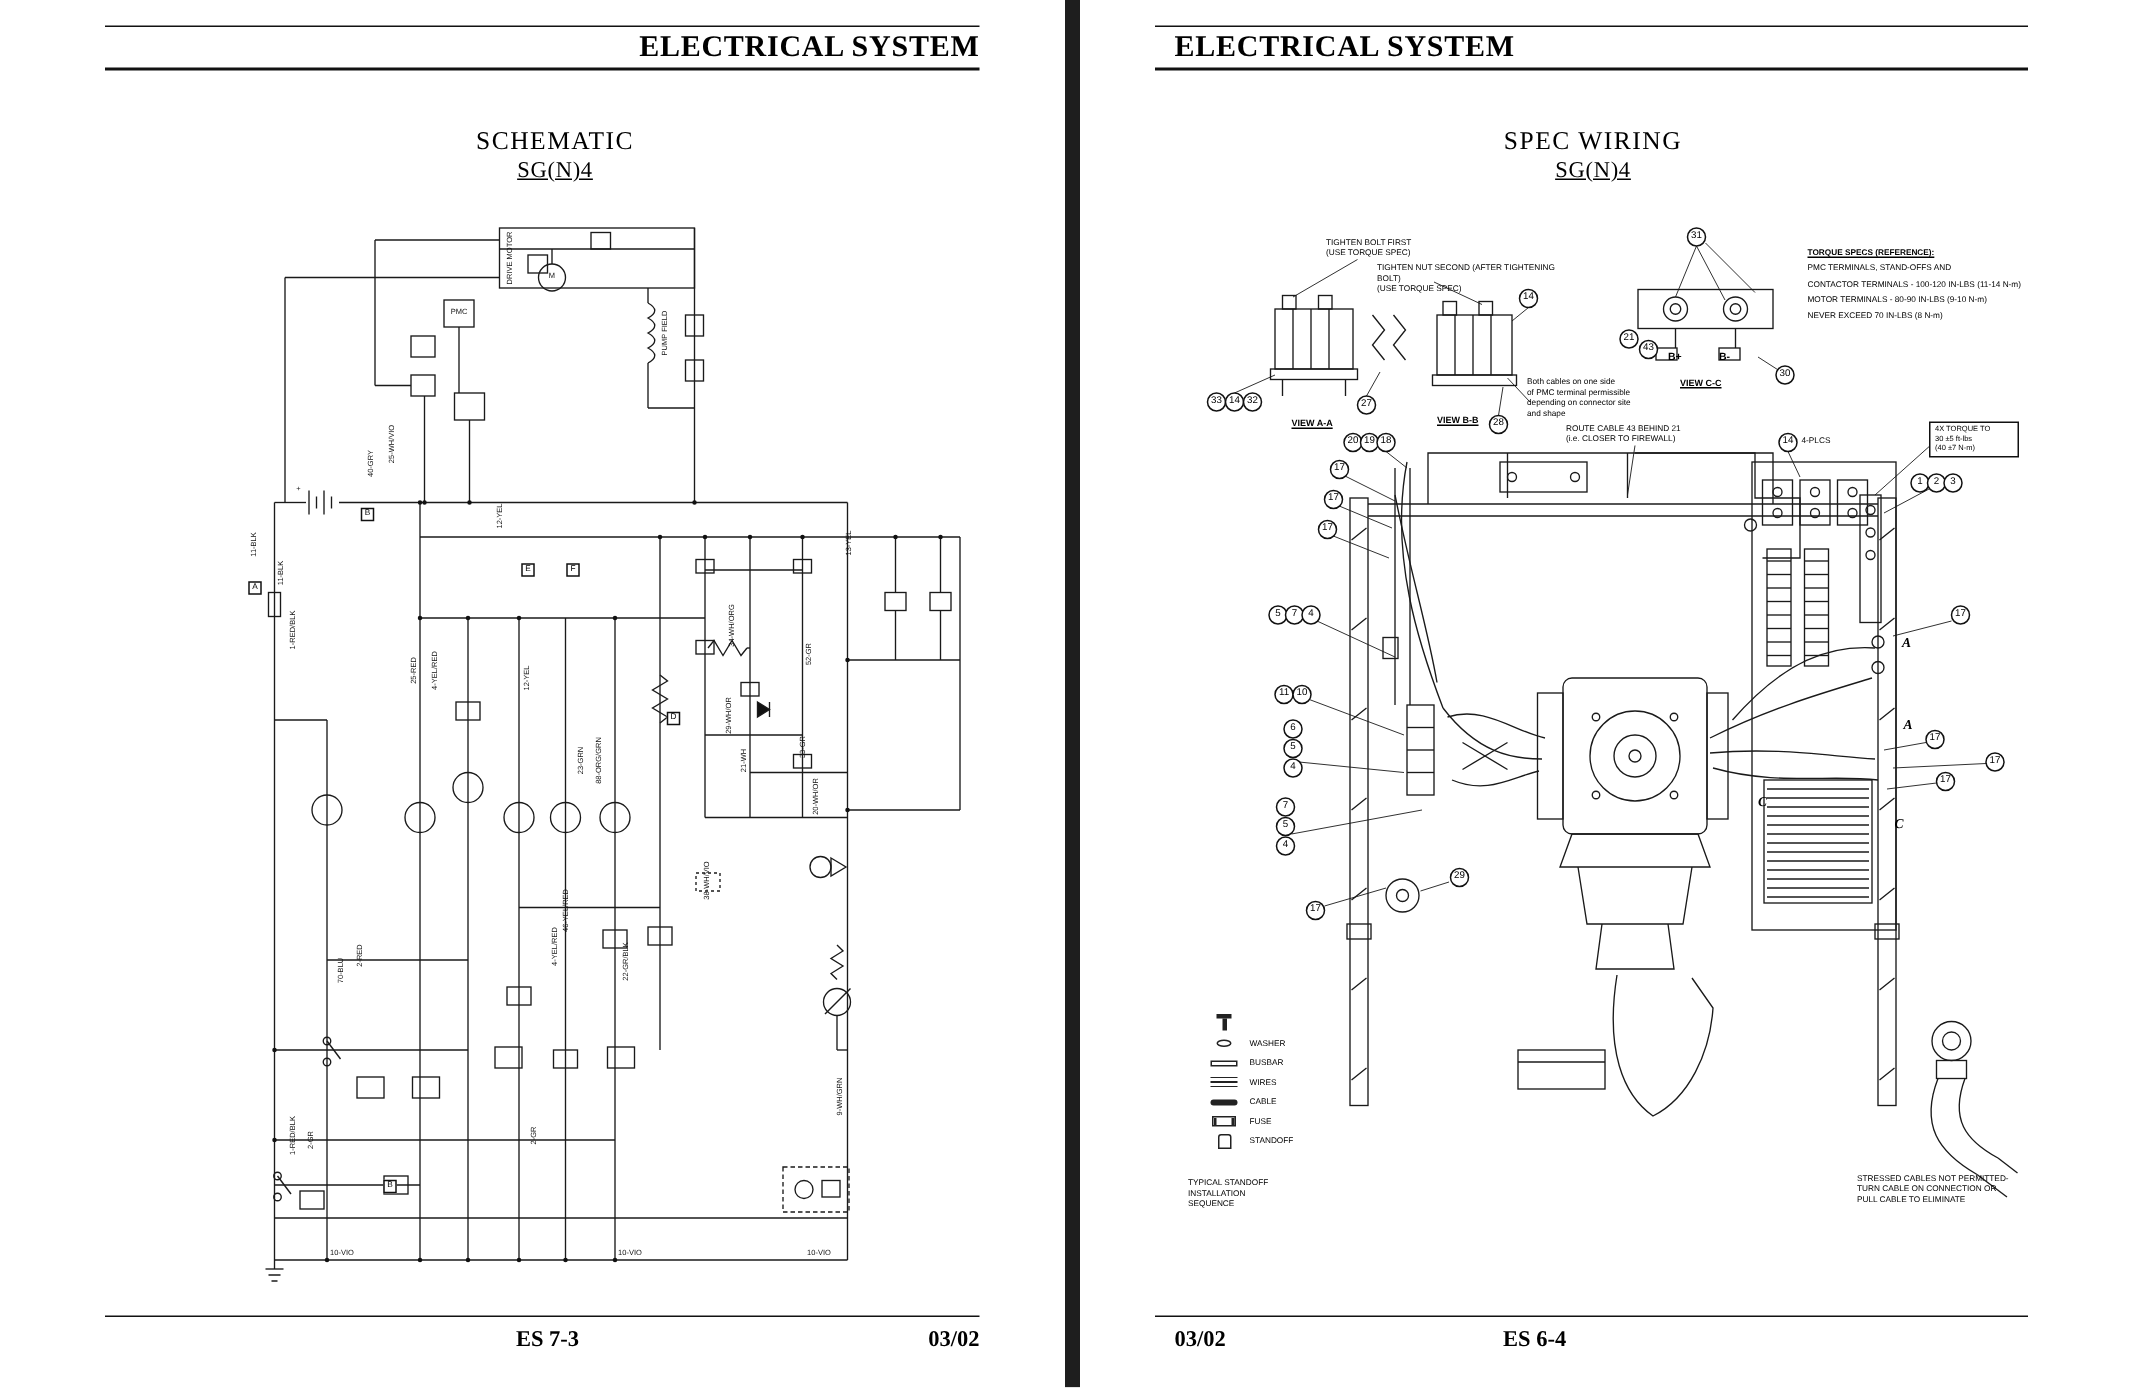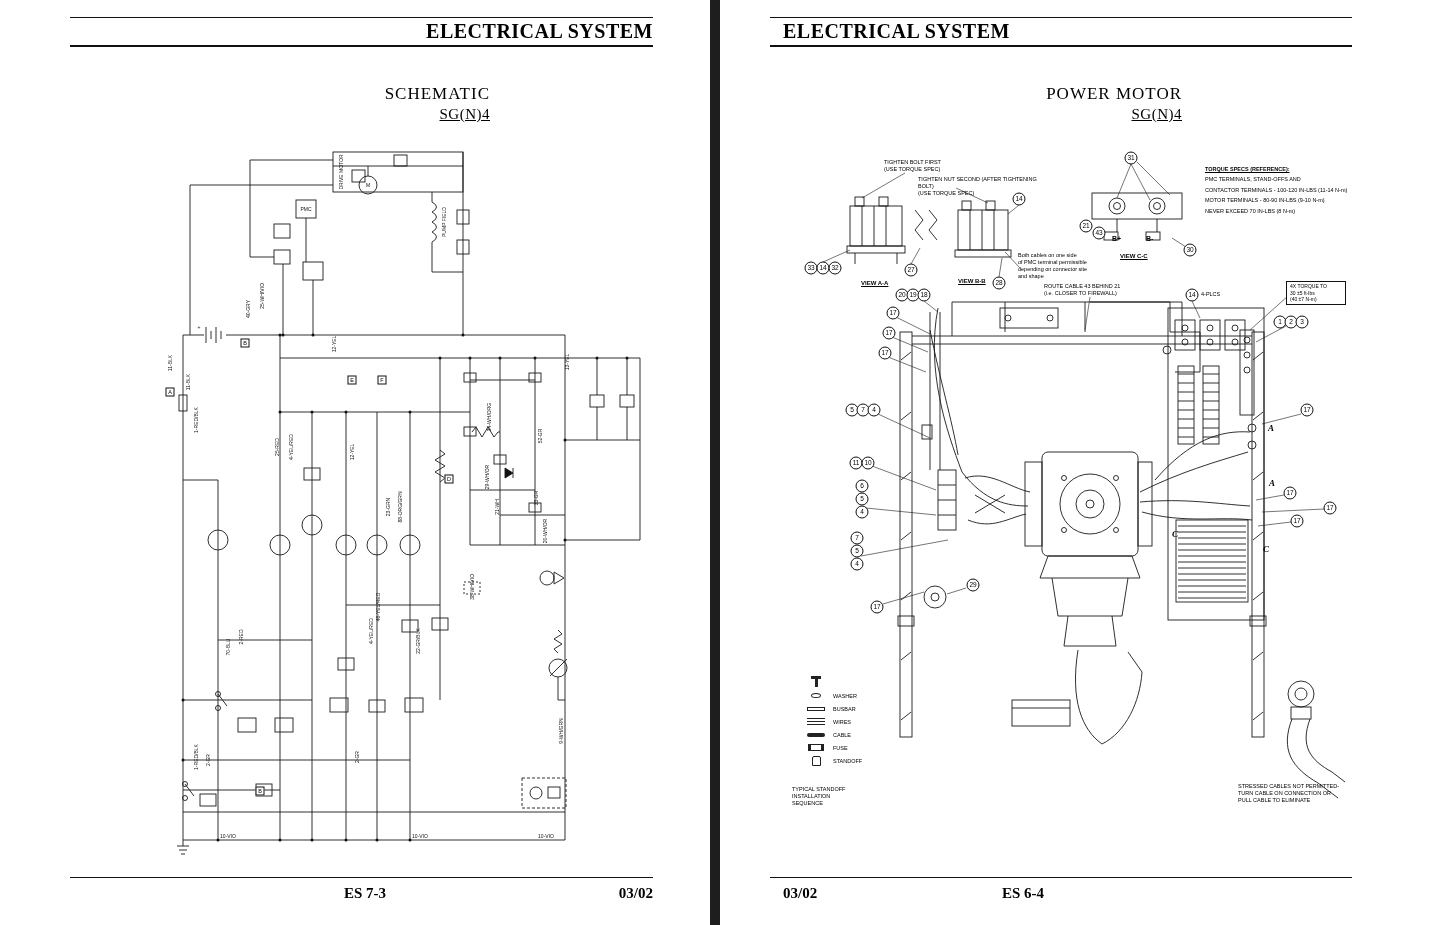--- a/index.html
+++ b/index.html
@@ -6,21 +6,21 @@
   html,body { background:#ffffff; }
   body { font-family:"Liberation Sans", sans-serif; color:#000; }
   #root { position:relative; width:1434px; height:925px; background:#fff; overflow:hidden; }
   .page { position:absolute; top:0; bottom:0; background:#fff; }
   #pageL { left:0; width:710px; }
   #pageR { left:720px; width:714px; }
   .gutter { position:absolute; left:710px; top:0; bottom:0; width:10px; background:#1e1e1e; }
   .rule { position:absolute; background:#111; height:1px; }
   .rule.thick { height:2px; }
   .hdr { position:absolute; font-family:"Liberation Serif", serif; font-weight:bold; font-size:20px; letter-spacing:.5px; white-space:nowrap; }
-  .ptitle { position:absolute; font-family:"Liberation Serif", serif; font-size:17px; letter-spacing:1px; text-align:right; }
+  .ptitle { position:absolute; font-family:"Liberation Serif", serif; font-size:17px; letter-spacing:1px; text-align:center; }
   .ptitle.sub { font-size:15px; letter-spacing:.5px;text-decoration:underline; }
   .pfoot { position:absolute; font-family:"Liberation Serif", serif; font-weight:bold; font-size:15px; white-space:nowrap; }
   #diagrams { position:absolute; left:0; top:0; }
   #overlay { position:absolute; left:0; top:0; width:1434px; height:925px; pointer-events:none; }
   .wlabel { position:absolute; font-size:5px; line-height:1; white-space:nowrap; color:#111; transform:translate(-50%,-50%); z-index:2; }
   .wlabel.rot { transform:translate(-50%,-50%) rotate(-90deg); }
   .ref-box { position:absolute; width:9px; height:9px; border:1px solid #111; background:#fff; font-size:5.5px; line-height:1;
              display:flex; align-items:center; justify-content:center; transform:translate(-50%,-50%); z-index:3; }
   .callout { position:absolute; width:13px; height:13px; border:1px solid #111; border-radius:50%; background:#fff;
              font-size:6.5px; line-height:1; display:flex; align-items:center; justify-content:center;
@@ -397,21 +397,21 @@
   <div class="rule thick" style="left:70px;top:45px;width:583px"></div>
   <div class="ptitle" style="left:250px;top:84px;width:240px">SCHEMATIC</div>
   <div class="ptitle sub" style="left:250px;top:106px;width:240px">SG(N)4</div>
   <div class="rule" style="left:70px;top:877px;width:583px"></div>
   <div class="pfoot" style="left:300px;top:885px;width:130px;text-align:center">ES 7-3</div>
   <div class="pfoot" style="left:597px;top:885px;width:56px;text-align:right">03/02</div>
 
   <div class="rule" style="left:770px;top:17px;width:582px"></div>
   <div class="hdr" style="left:783px;top:20px;width:569px;text-align:left">ELECTRICAL SYSTEM</div>
   <div class="rule thick" style="left:770px;top:45px;width:582px"></div>
-  <div class="ptitle" style="left:942px;top:84px;width:240px">POWER MOTOR</div>
+  <div class="ptitle" style="left:942px;top:84px;width:240px">SPEC WIRING</div>
   <div class="ptitle sub" style="left:942px;top:106px;width:240px">SG(N)4</div>
   <div class="rule" style="left:770px;top:877px;width:582px"></div>
   <div class="pfoot" style="left:783px;top:885px">03/02</div>
   <div class="pfoot" style="left:1002px;top:885px;width:120px;text-align:left">ES 6-4</div>
 
   <div class="note" style="left:884px;top:159px;width:80px">TIGHTEN BOLT FIRST
 (USE TORQUE SPEC)</div>
   <div class="note" style="left:918px;top:176px;width:130px">TIGHTEN NUT SECOND (AFTER TIGHTENING BOLT)
 (USE TORQUE SPEC)</div>
   <div class="note" style="left:1018px;top:252px;width:90px">Both cables on one side

